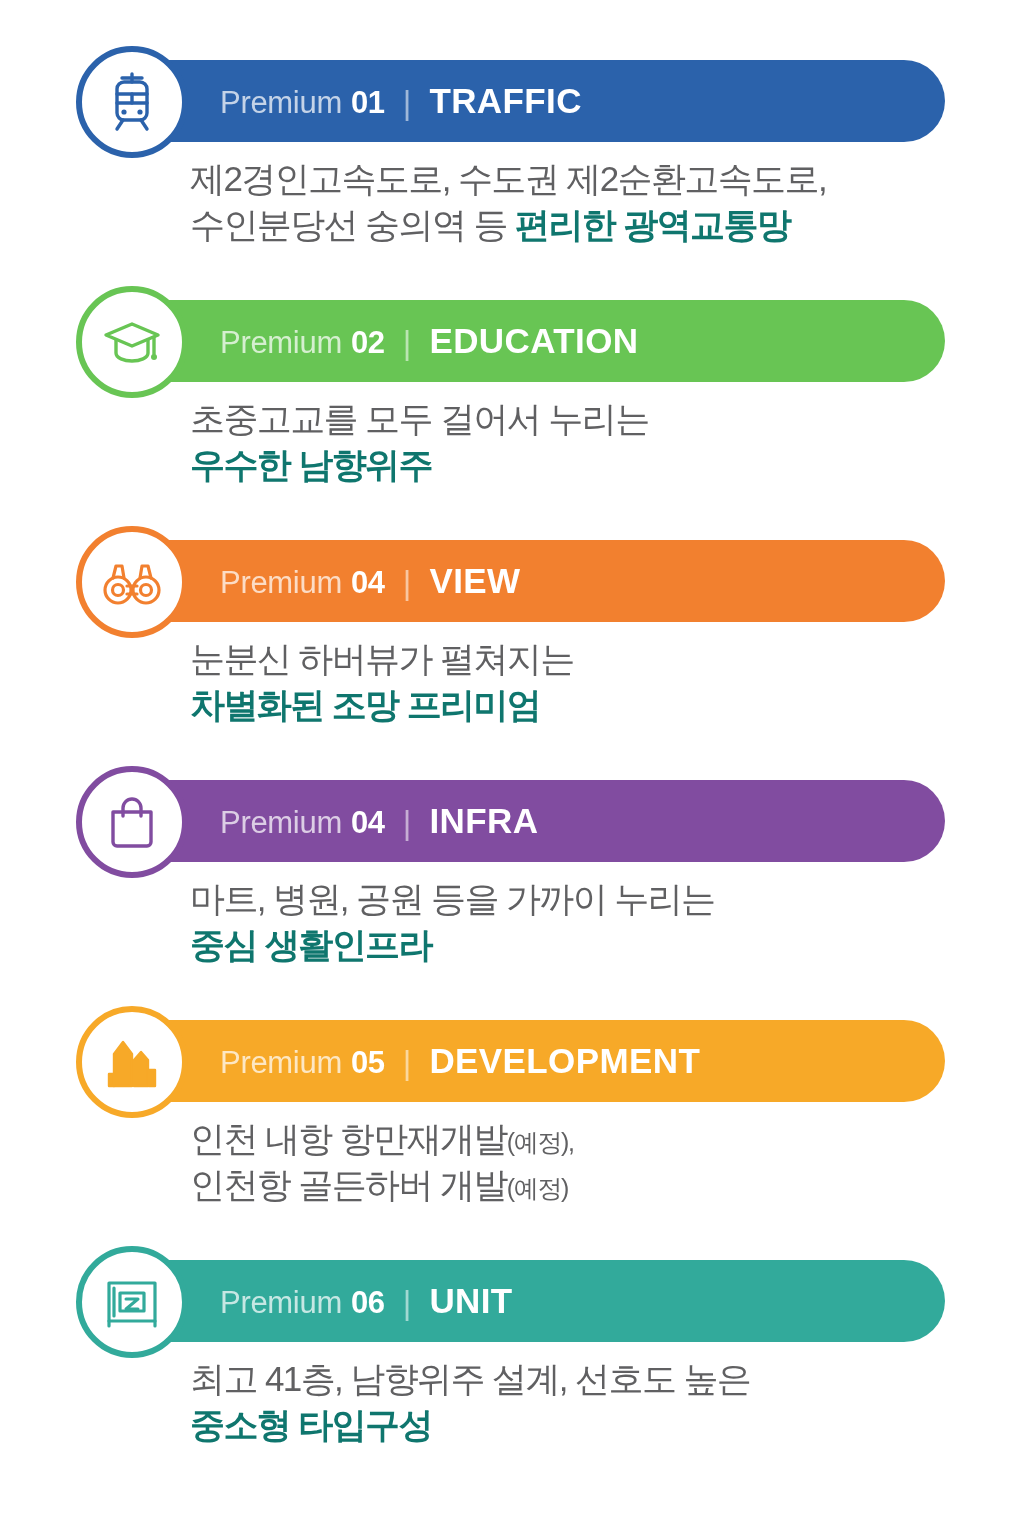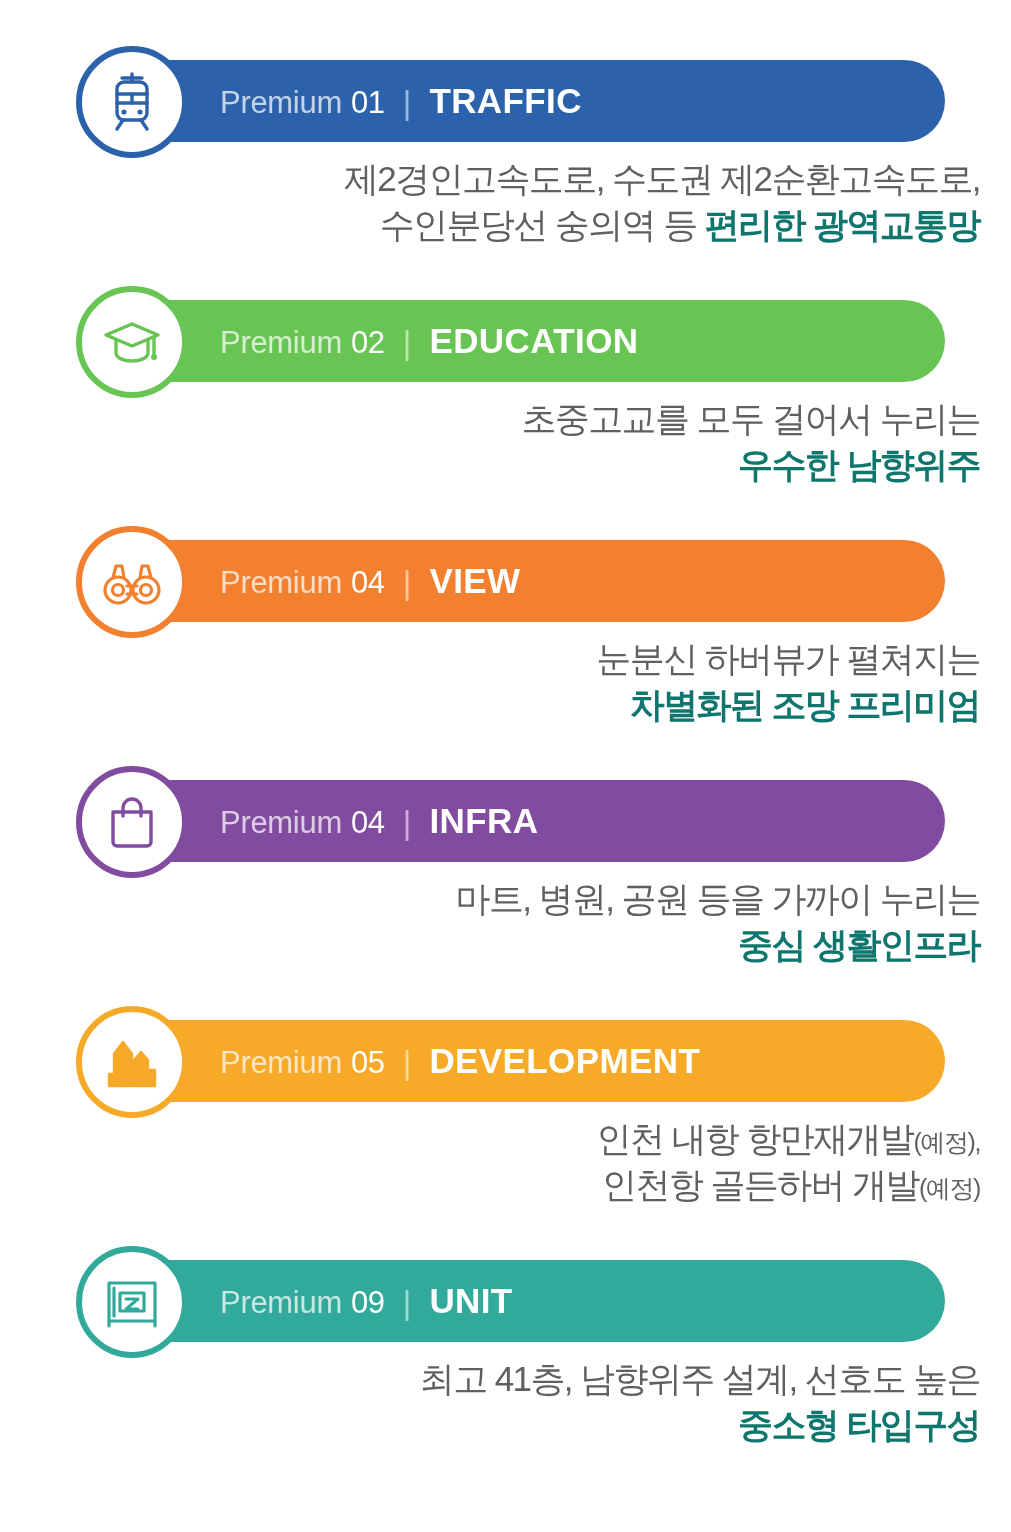--- a/index.html
+++ b/index.html
@@ -48,21 +48,21 @@
   .premium-word {
     color: rgba(255, 255, 255, 0.72);
     font-size: 31px;
     font-weight: 400;
     letter-spacing: -0.3px;
   }
 
   .premium-num {
     color: #ffffff;
     font-size: 31px;
-    font-weight: 400;
+    font-weight: 700;
     letter-spacing: -0.3px;
     margin-left: 9px;
   }
 
   .sep {
     color: rgba(255, 255, 255, 0.55);
     font-size: 33px;
     font-weight: 300;
     margin: 0 18px;
     position: relative;
@@ -104,21 +104,20 @@
     left: 190px;
     top: 156px;
     width: 790px;
   }
   .copy-line {
     font-size: 35px;
     line-height: 1.30;
     color: #606062;
     letter-spacing: -1.6px;
     white-space: nowrap;
-    text-align: right;
   }
   .copy-line.bold,
   .copy-strong {
     font-weight: 700;
     color: #0f766e;
   }
   .copy-small {
     font-size: 25px;
     letter-spacing: -1.4px;
   }
@@ -258,21 +257,21 @@
     <div class="body-copy">
       <div class="copy-line"><span>인천 내항 항만재개발</span><span class="copy-small">(예정),</span></div>
       <div class="copy-line"><span>인천항 골든하버 개발</span><span class="copy-small">(예정)</span></div>
     </div>
   </div>
 
   <div class="premium-row">
     <div class="bar" style="background:#32AA9B">
       <div class="bar-text">
         <span class="premium-word">Premium</span>
-        <span class="premium-num">09</span>
+        <span class="premium-num">06</span>
         <span class="sep">|</span>
         <span class="bar-label">UNIT</span>
       </div>
     </div>
     <div class="icon-badge" style="color:#32AA9B">
       <span>
         <svg viewBox="0 0 64 64" fill="none" stroke="#32AA9B" stroke-width="3.2" stroke-linecap="round" stroke-linejoin="round">
           <rect x="9" y="13" width="46" height="38"></rect>
           <rect x="20" y="23" width="24" height="18"></rect>
           <path d="M26 29 h12 l-12 10 h12" stroke-width="3"></path>

